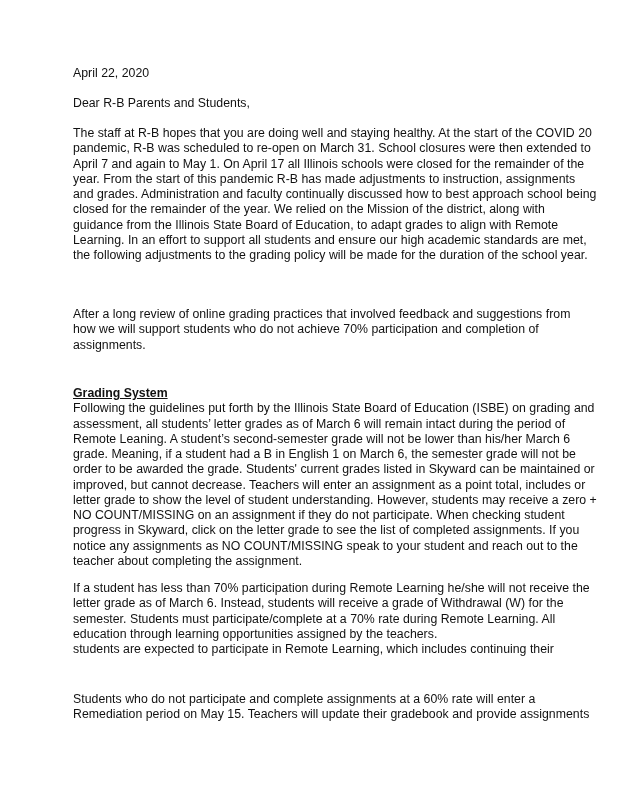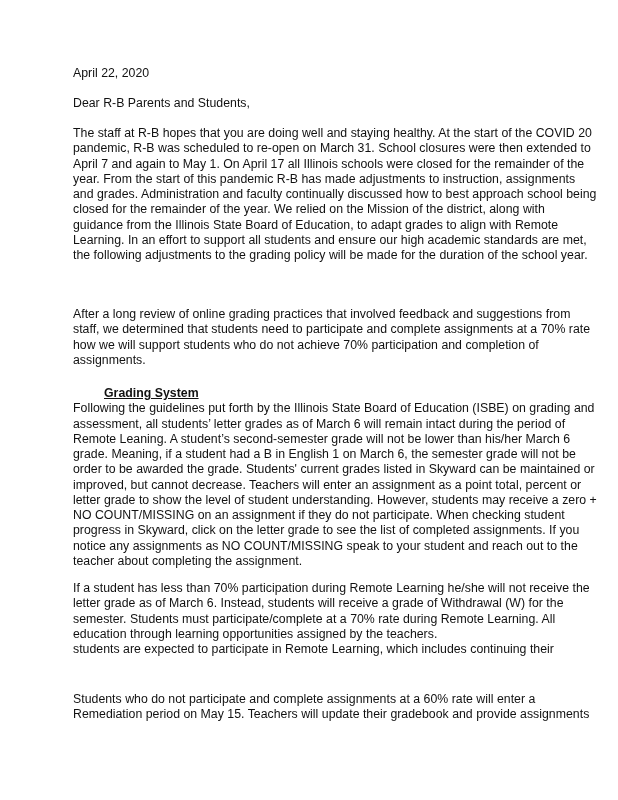--- a/index.html
+++ b/index.html
@@ -7,21 +7,21 @@
   .page {
     position: absolute; left: 0; top: 0; width: 618px; height: 568px; background: #ffffff;
   }
   .text {
     position: absolute; left: 73px; width: 530px;
     font-family: "Liberation Sans", sans-serif;
     font-size: 12.3px; line-height: 15.25px; color: #111111;
     white-space: nowrap; letter-spacing: 0.02px;
   }
   .line { display: block; height: 15.25px; }
-  .heading { font-weight: bold; text-decoration: underline; margin-left: 31px; }
+  .heading { font-weight: bold; text-decoration: underline; }
 </style>
 </head>
 <body>
 
 <div class="page">
   <div class="text" style="top:66px;">
     <span class="line">April 22, 2020</span>
   </div>
 
   <div class="text" style="top:96px;">
@@ -35,34 +35,33 @@
       <span class="line">year. From the start of this pandemic R-B has made adjustments to instruction, assignments</span>
       <span class="line">and grades. Administration and faculty continually discussed how to best approach school being</span>
       <span class="line">closed for the remainder of the year. We relied on the Mission of the district, along with</span>
       <span class="line">guidance from the Illinois State Board of Education, to adapt grades to align with Remote</span>
       <span class="line">Learning. In an effort to support all students and ensure our high academic standards are met,</span>
       <span class="line">the following adjustments to the grading policy will be made for the duration of the school year.</span>
     </div>
 
   <div class="text" style="top:279px;margin-top:28px;" id="p-review">
       <span class="line">After a long review of online grading practices that involved feedback and suggestions from</span>
-      <span class="line">staff, we determined that students need to participate and complete assignments at a 70% rate</span>
       <span class="line">how we will support students who do not achieve 70% participation and completion of</span>
       <span class="line">assignments.</span>
     </div>
 
   <div class="text" style="top:386px;">
     <span class="line heading">Grading System</span>
     <div id="p-grading-1">
         <span class="line">Following the guidelines put forth by the Illinois State Board of Education (ISBE) on grading and</span>
         <span class="line">assessment, all students’ letter grades as of March 6 will remain intact during the period of</span>
         <span class="line">Remote Leaning. A student’s second-semester grade will not be lower than his/her March 6</span>
         <span class="line">grade. Meaning, if a student had a B in English 1 on March 6, the semester grade will not be</span>
         <span class="line">order to be awarded the grade. Students' current grades listed in Skyward can be maintained or</span>
-        <span class="line">improved, but cannot decrease. Teachers will enter an assignment as a point total, percent or</span>
+        <span class="line">improved, but cannot decrease. Teachers will enter an assignment as a point total, includes or</span>
         <span class="line">letter grade to show the level of student understanding. However, students may receive a zero +</span>
         <span class="line">NO COUNT/MISSING on an assignment if they do not participate. When checking student</span>
         <span class="line">progress in Skyward, click on the letter grade to see the list of completed assignments. If you</span>
         <span class="line">notice any assignments as NO COUNT/MISSING speak to your student and reach out to the</span>
         <span class="line">teacher about completing the assignment.</span>
       </div>
   </div>
 
   <div class="text" style="top:581px;" id="p-grading-2">
       <span class="line">If a student has less than 70% participation during Remote Learning he/she will not receive the</span>

